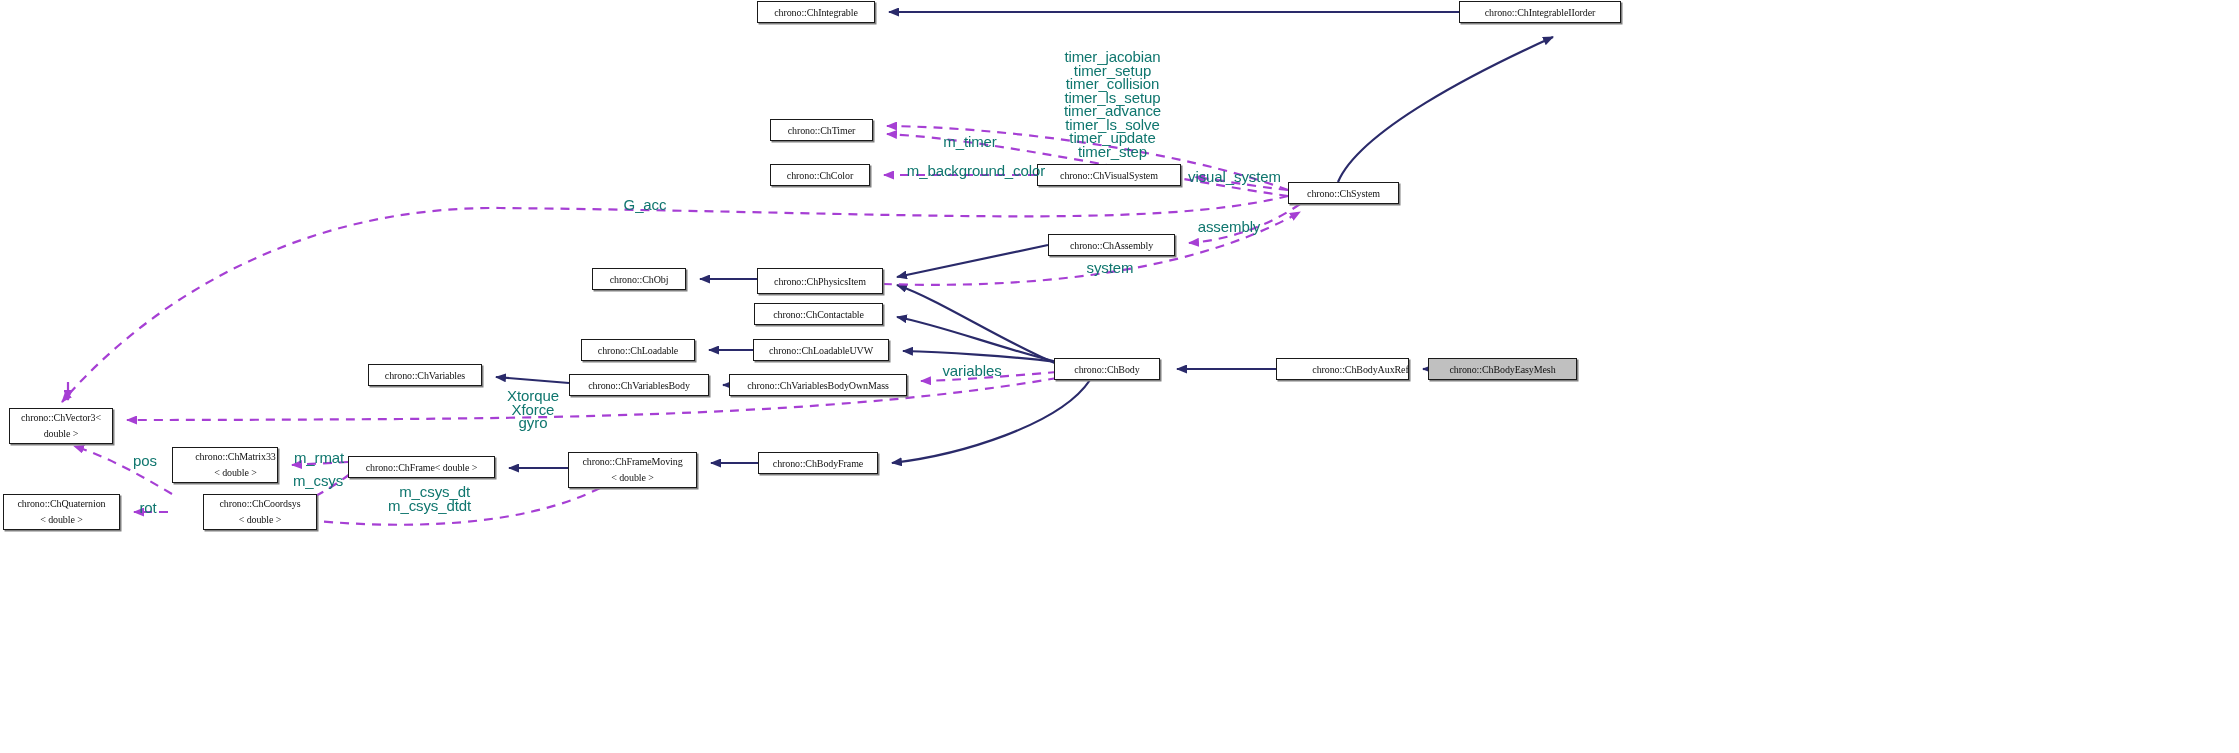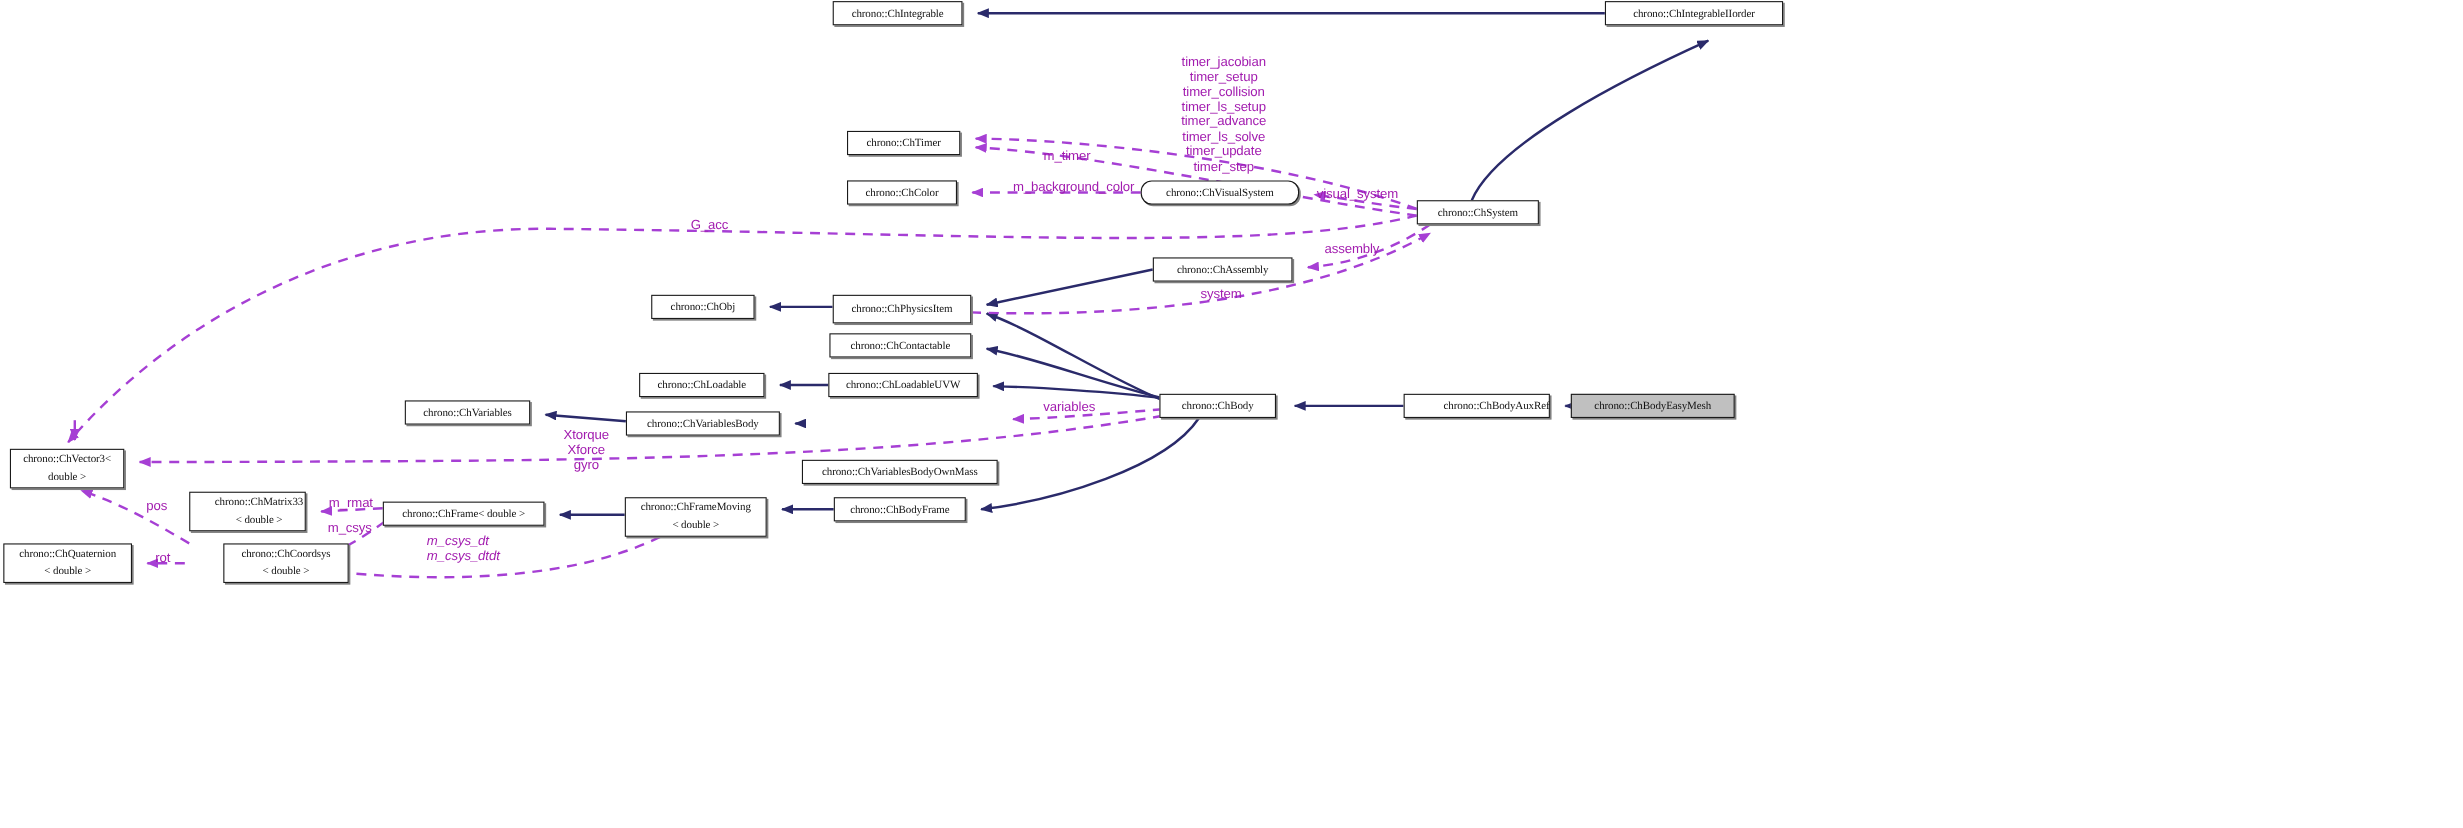--- a/index.html
+++ b/index.html
@@ -43,23 +43,23 @@
     font-family: Liberation Serif, serif;
   }
   .node.highlight {
     background: #c0c0c0;
   }
   .node.tall {
     line-height: 16px;
   }
   .edge-label {
     position: absolute;
-    font-size: 12px;
+    font-size: 15px;
     line-height: 13.5px;
-    color: #a21caf;
+    color: #0f766e;
     background: transparent;
     text-align: center;
     white-space: pre-line;
     z-index: 6;
     letter-spacing: -0.1px;
   }
 </style>
 </head>
 <body>
 
@@ -140,31 +140,31 @@
 
       <path d="M68,382 L68,400" marker-end="url(#arrow-assoc)" stroke-dasharray="0"></path>
     </g>
   </svg>
 
   <div id="nodes">
       <div class="node" style="left: 757px; top: 1px; width: 118px; height: 22px;">chrono::ChIntegrable</div>
       <div class="node" style="left: 1459px; top: 1px; width: 162px; height: 22px;">chrono::ChIntegrableIIorder</div>
       <div class="node" style="left: 770px; top: 119px; width: 103px; height: 22px;">chrono::ChTimer</div>
       <div class="node" style="left: 770px; top: 164px; width: 100px; height: 22px;">chrono::ChColor</div>
-      <div class="node" style="left: 1037px; top: 164px; width: 144px; height: 22px; border-radius: 10px;">chrono::ChVisualSystem</div>
+      <div class="node" style="left: 1037px; top: 164px; width: 144px; height: 22px;">chrono::ChVisualSystem</div>
       <div class="node" style="left: 1288px; top: 182px; width: 111px; height: 22px;">chrono::ChSystem</div>
       <div class="node" style="left: 1048px; top: 234px; width: 127px; height: 22px;">chrono::ChAssembly</div>
       <div class="node" style="left: 592px; top: 268px; width: 94px; height: 22px;">chrono::ChObj</div>
       <div class="node" style="left: 757px; top: 268px; width: 126px; height: 26px;">chrono::ChPhysicsItem</div>
       <div class="node" style="left: 754px; top: 303px; width: 129px; height: 22px;">chrono::ChContactable</div>
       <div class="node" style="left: 581px; top: 339px; width: 114px; height: 22px;">chrono::ChLoadable</div>
       <div class="node" style="left: 753px; top: 339px; width: 136px; height: 22px;">chrono::ChLoadableUVW</div>
       <div class="node" style="left: 368px; top: 364px; width: 114px; height: 22px;">chrono::ChVariables</div>
       <div class="node" style="left: 569px; top: 374px; width: 140px; height: 22px;">chrono::ChVariablesBody</div>
-      <div class="node" style="left: 729px; top: 374px; width: 178px; height: 22px; margin-top: 44px;">chrono::ChVariablesBodyOwnMass</div>
+      <div class="node" style="left: 729px; top: 374px; width: 178px; height: 22px;">chrono::ChVariablesBodyOwnMass</div>
       <div class="node" style="left: 1054px; top: 358px; width: 106px; height: 22px;">chrono::ChBody</div>
       <div class="node" style="left: 1276px; top: 358px; width: 133px; height: 22px; padding-left: 36px;">chrono::ChBodyAuxRef</div>
       <div class="node highlight" style="left: 1428px; top: 358px; width: 149px; height: 22px;">chrono::ChBodyEasyMesh</div>
       <div class="node tall" style="left: 9px; top: 408px; width: 104px; height: 36px;">chrono::ChVector3&lt;
 double &gt;</div>
       <div class="node tall" style="left: 172px; top: 447px; width: 106px; height: 36px; padding-left: 21px;">chrono::ChMatrix33
 &lt; double &gt;</div>
       <div class="node" style="left: 348px; top: 456px; width: 147px; height: 22px;">chrono::ChFrame&lt; double &gt;</div>
       <div class="node tall" style="left: 568px; top: 452px; width: 129px; height: 36px;">chrono::ChFrameMoving
 &lt; double &gt;</div>
@@ -189,18 +189,18 @@
       <div class="edge-label" style="left: 620px; top: 198px; width: 50px; text-align: center;">G_acc</div>
       <div class="edge-label" style="left: 1194px; top: 220px; width: 70px; text-align: center;">assembly</div>
       <div class="edge-label" style="left: 1080px; top: 261px; width: 60px; text-align: center;">system</div>
       <div class="edge-label" style="left: 938px; top: 364px; width: 68px; text-align: center;">variables</div>
       <div class="edge-label" style="left: 502px; top: 389px; width: 62px; text-align: center;">Xtorque
 Xforce
 gyro</div>
       <div class="edge-label" style="left: 290px; top: 451px; width: 58px; text-align: center;">m_rmat</div>
       <div class="edge-label" style="left: 133px; top: 454px; width: 30px; text-align: left;">pos</div>
       <div class="edge-label" style="left: 290px; top: 474px; width: 56px; text-align: center;">m_csys</div>
-      <div class="edge-label" style="left: 388px; top: 485px; width: 82px; text-align: left; font-style: italic;">m_csys_dt
+      <div class="edge-label" style="left: 388px; top: 485px; width: 82px; text-align: right;">m_csys_dt
 m_csys_dtdt</div>
       <div class="edge-label" style="left: 135px; top: 501px; width: 26px; text-align: center;">rot</div>
     </div>
 
 </div>
 
 </body></html>

